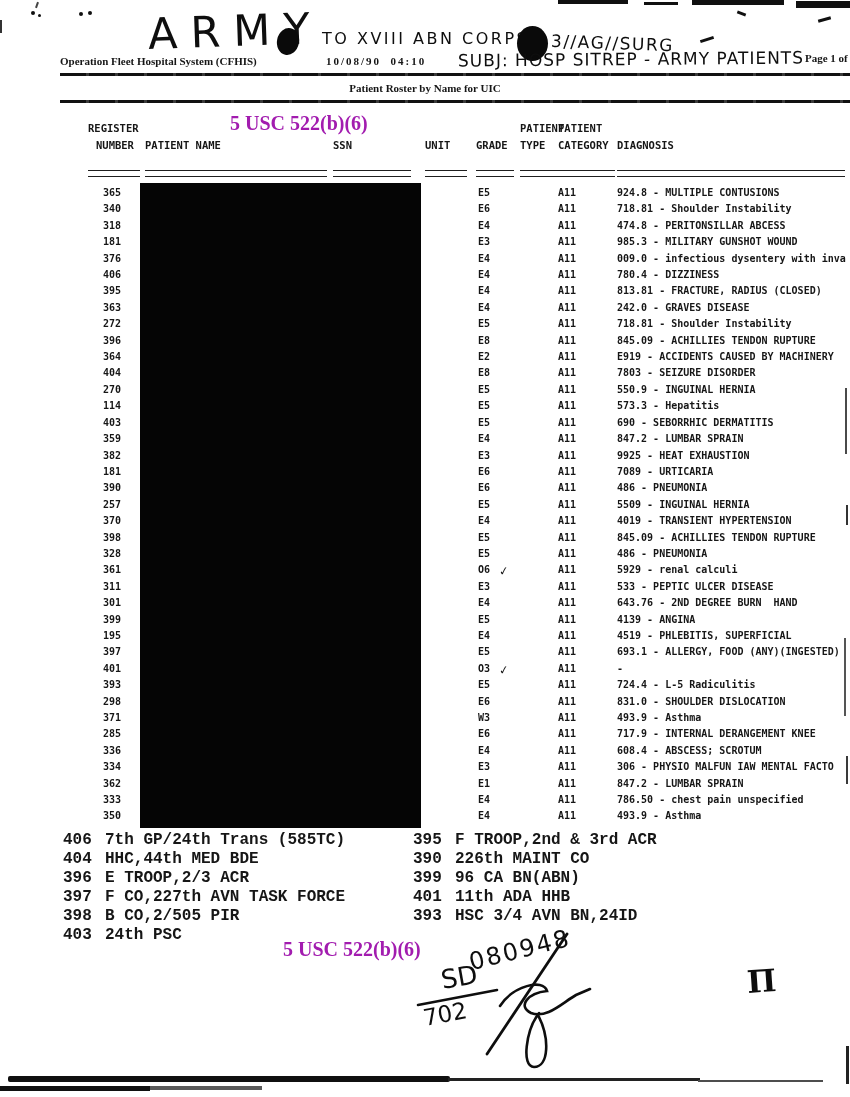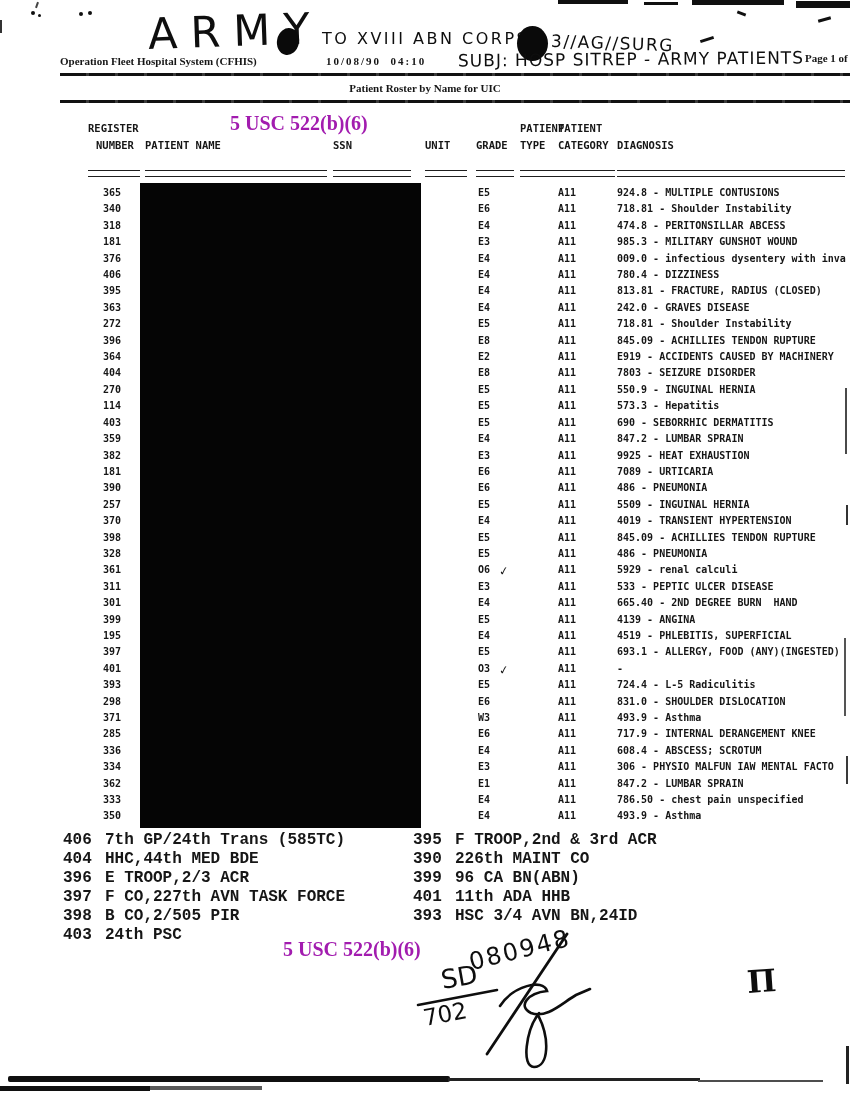--- a/index.html
+++ b/index.html
@@ -273,21 +273,21 @@
         <span class="c-grade">E3</span>
         <span class="c-check"></span>
         <span class="c-cat">A11</span>
         <span class="c-diag">533 - PEPTIC ULCER DISEASE</span>
       </div>
       <div class="trow">
         <span class="c-reg">301</span>
         <span class="c-grade">E4</span>
         <span class="c-check"></span>
         <span class="c-cat">A11</span>
-        <span class="c-diag">665.40 - 2ND DEGREE BURN  HAND</span>
+        <span class="c-diag">643.76 - 2ND DEGREE BURN  HAND</span>
       </div>
       <div class="trow">
         <span class="c-reg">399</span>
         <span class="c-grade">E5</span>
         <span class="c-check"></span>
         <span class="c-cat">A11</span>
         <span class="c-diag">4139 - ANGINA</span>
       </div>
       <div class="trow">
         <span class="c-reg">195</span>

